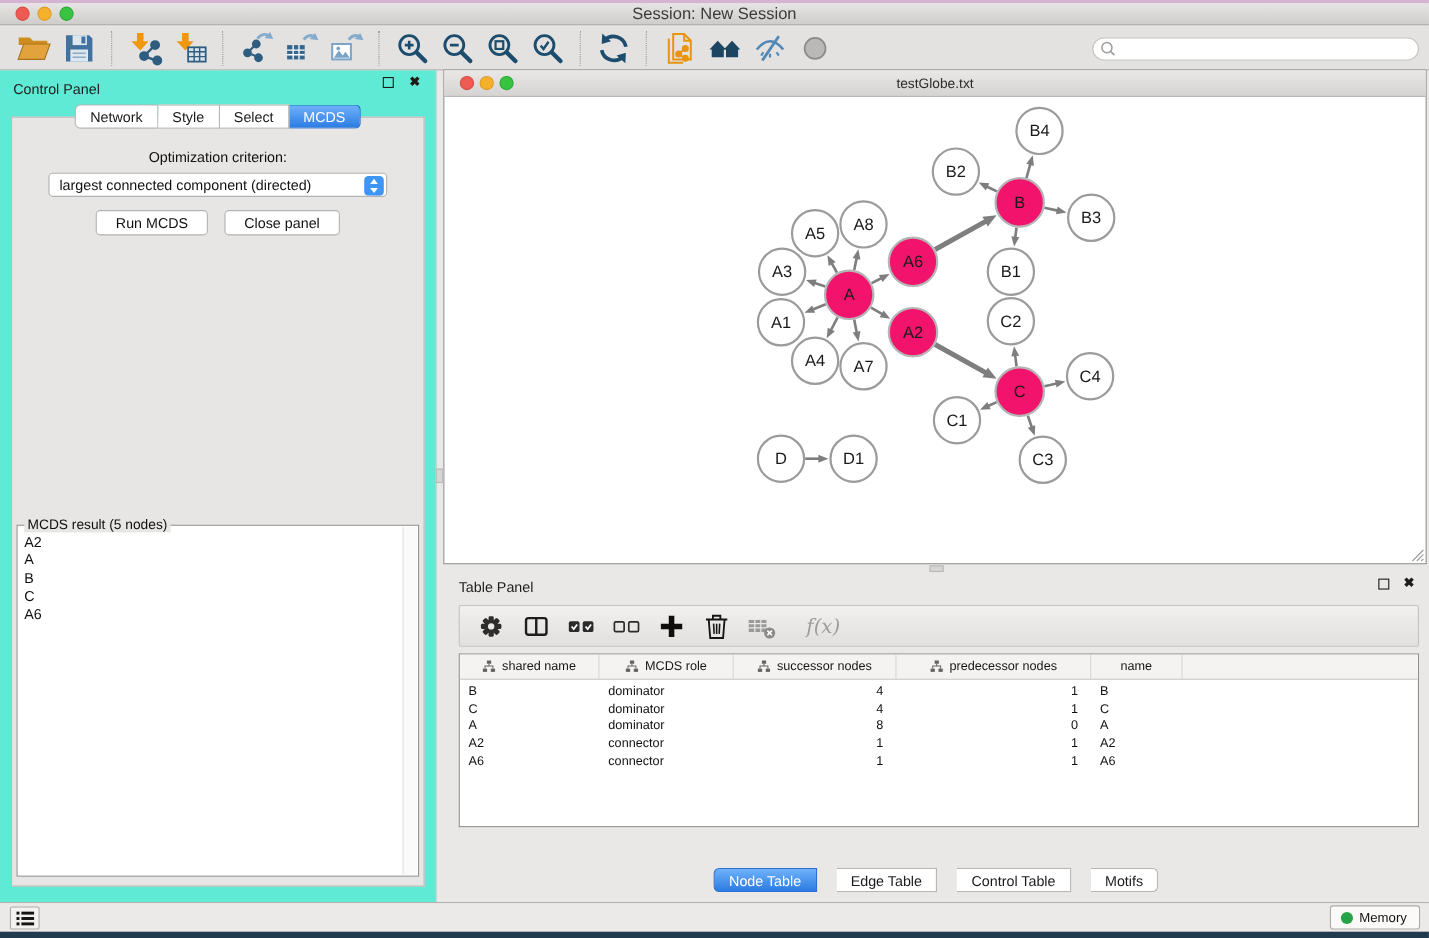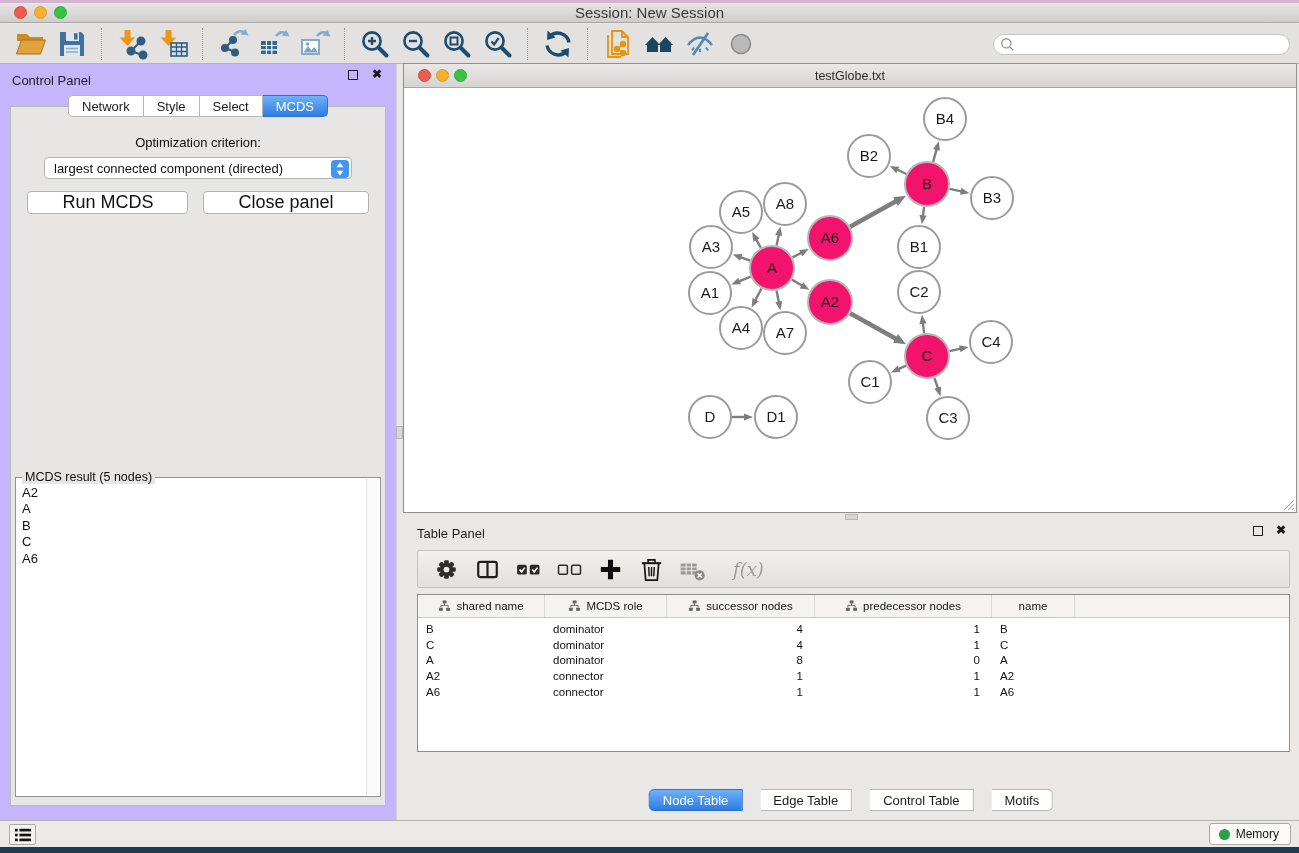--- a/index.html
+++ b/index.html
@@ -34,35 +34,35 @@
   .close-btn { position:absolute; top:3px; font-size:12px; font-weight:bold; color:#1c1c1c; }
 
   
   .seg { padding:0 13px; font-size:13px; line-height:22px; height:22px; background:#fff;
          border:1px solid #b6b6b6; border-left:none; color:#1b1b1b; white-space:nowrap; cursor:default; }
   .seg:first-child { border-left:1px solid #b6b6b6; border-radius:5px 0 0 5px; }
   .seg:last-child { border-radius:0 5px 5px 0; }
   .seg.active { background:linear-gradient(#6fb1fa,#2c7ce3); color:#fff; border-color:#2c6fd0; }
 
   
-  .control-panel { position:absolute; left:0; top:64px; width:397px; bottom:33px; background:#c4b5fd;
+  .control-panel { position:absolute; left:0; top:64px; width:397px; bottom:33px; background:#5eead4;
                    border-right:1px solid #d2d0ce; }
   .cp-title { position:absolute; left:12px; top:9px; }
   .cp-float { right:38px; } .cp-close { right:14px; }
   .cp-tabs { position:absolute; top:31px; left:50%; transform:translateX(-50%); display:flex; z-index:2; }
   .cp-body { position:absolute; left:10px; right:10px; top:42px; bottom:14px;
              background:#e7e6e4; border:1px solid #bcbab8; }
   .opt-label { position:absolute; top:28px; left:0; right:0; text-align:center; font-size:13px; color:#101010; }
   .dropdown { position:absolute; left:33px; right:33px; top:50px; height:22px; background:#fff;
               border:1px solid #b2b2b2; border-radius:4px; font-size:13px; color:#111;
               display:flex; align-items:center; padding-left:9px; cursor:default; }
   .dropdown .stepper { position:absolute; right:2px; top:2px; width:18px; height:18px; }
   .btn-row { position:absolute; top:84px; left:0; right:0; display:flex; justify-content:center; gap:15px; }
-  .pbtn { height:23px; padding:0 34px; background:#fff; border:1px solid #b2b2b2; border-radius:4px;
-          font-size:18px; color:#111; font-family:"Liberation Sans",sans-serif; cursor:default; }
+  .pbtn { height:23px; padding:0 17px; background:#fff; border:1px solid #b2b2b2; border-radius:4px;
+          font-size:13px; color:#111; font-family:"Liberation Sans",sans-serif; cursor:default; }
   .result-box { position:absolute; left:4px; right:4px; top:350px; bottom:8px;
                 border:1px solid #939393; background:#fff;margin-top:20px; }
   .result-legend { position:absolute; top:-8px; left:6px; background:#e7e6e4; padding:0 3px;
                    font-size:12.5px; color:#101010; }
   .result-list { position:absolute; left:0; top:7px; right:16px; bottom:2px; overflow:hidden; }
   .result-item { font-size:13px; color:#101010; line-height:16.4px; padding-left:6px; }
   .result-track { position:absolute; top:1px; bottom:1px; right:1px; width:13px;
                   background:#fafafa; border-left:1px solid #e0e0e0; }
 
   

